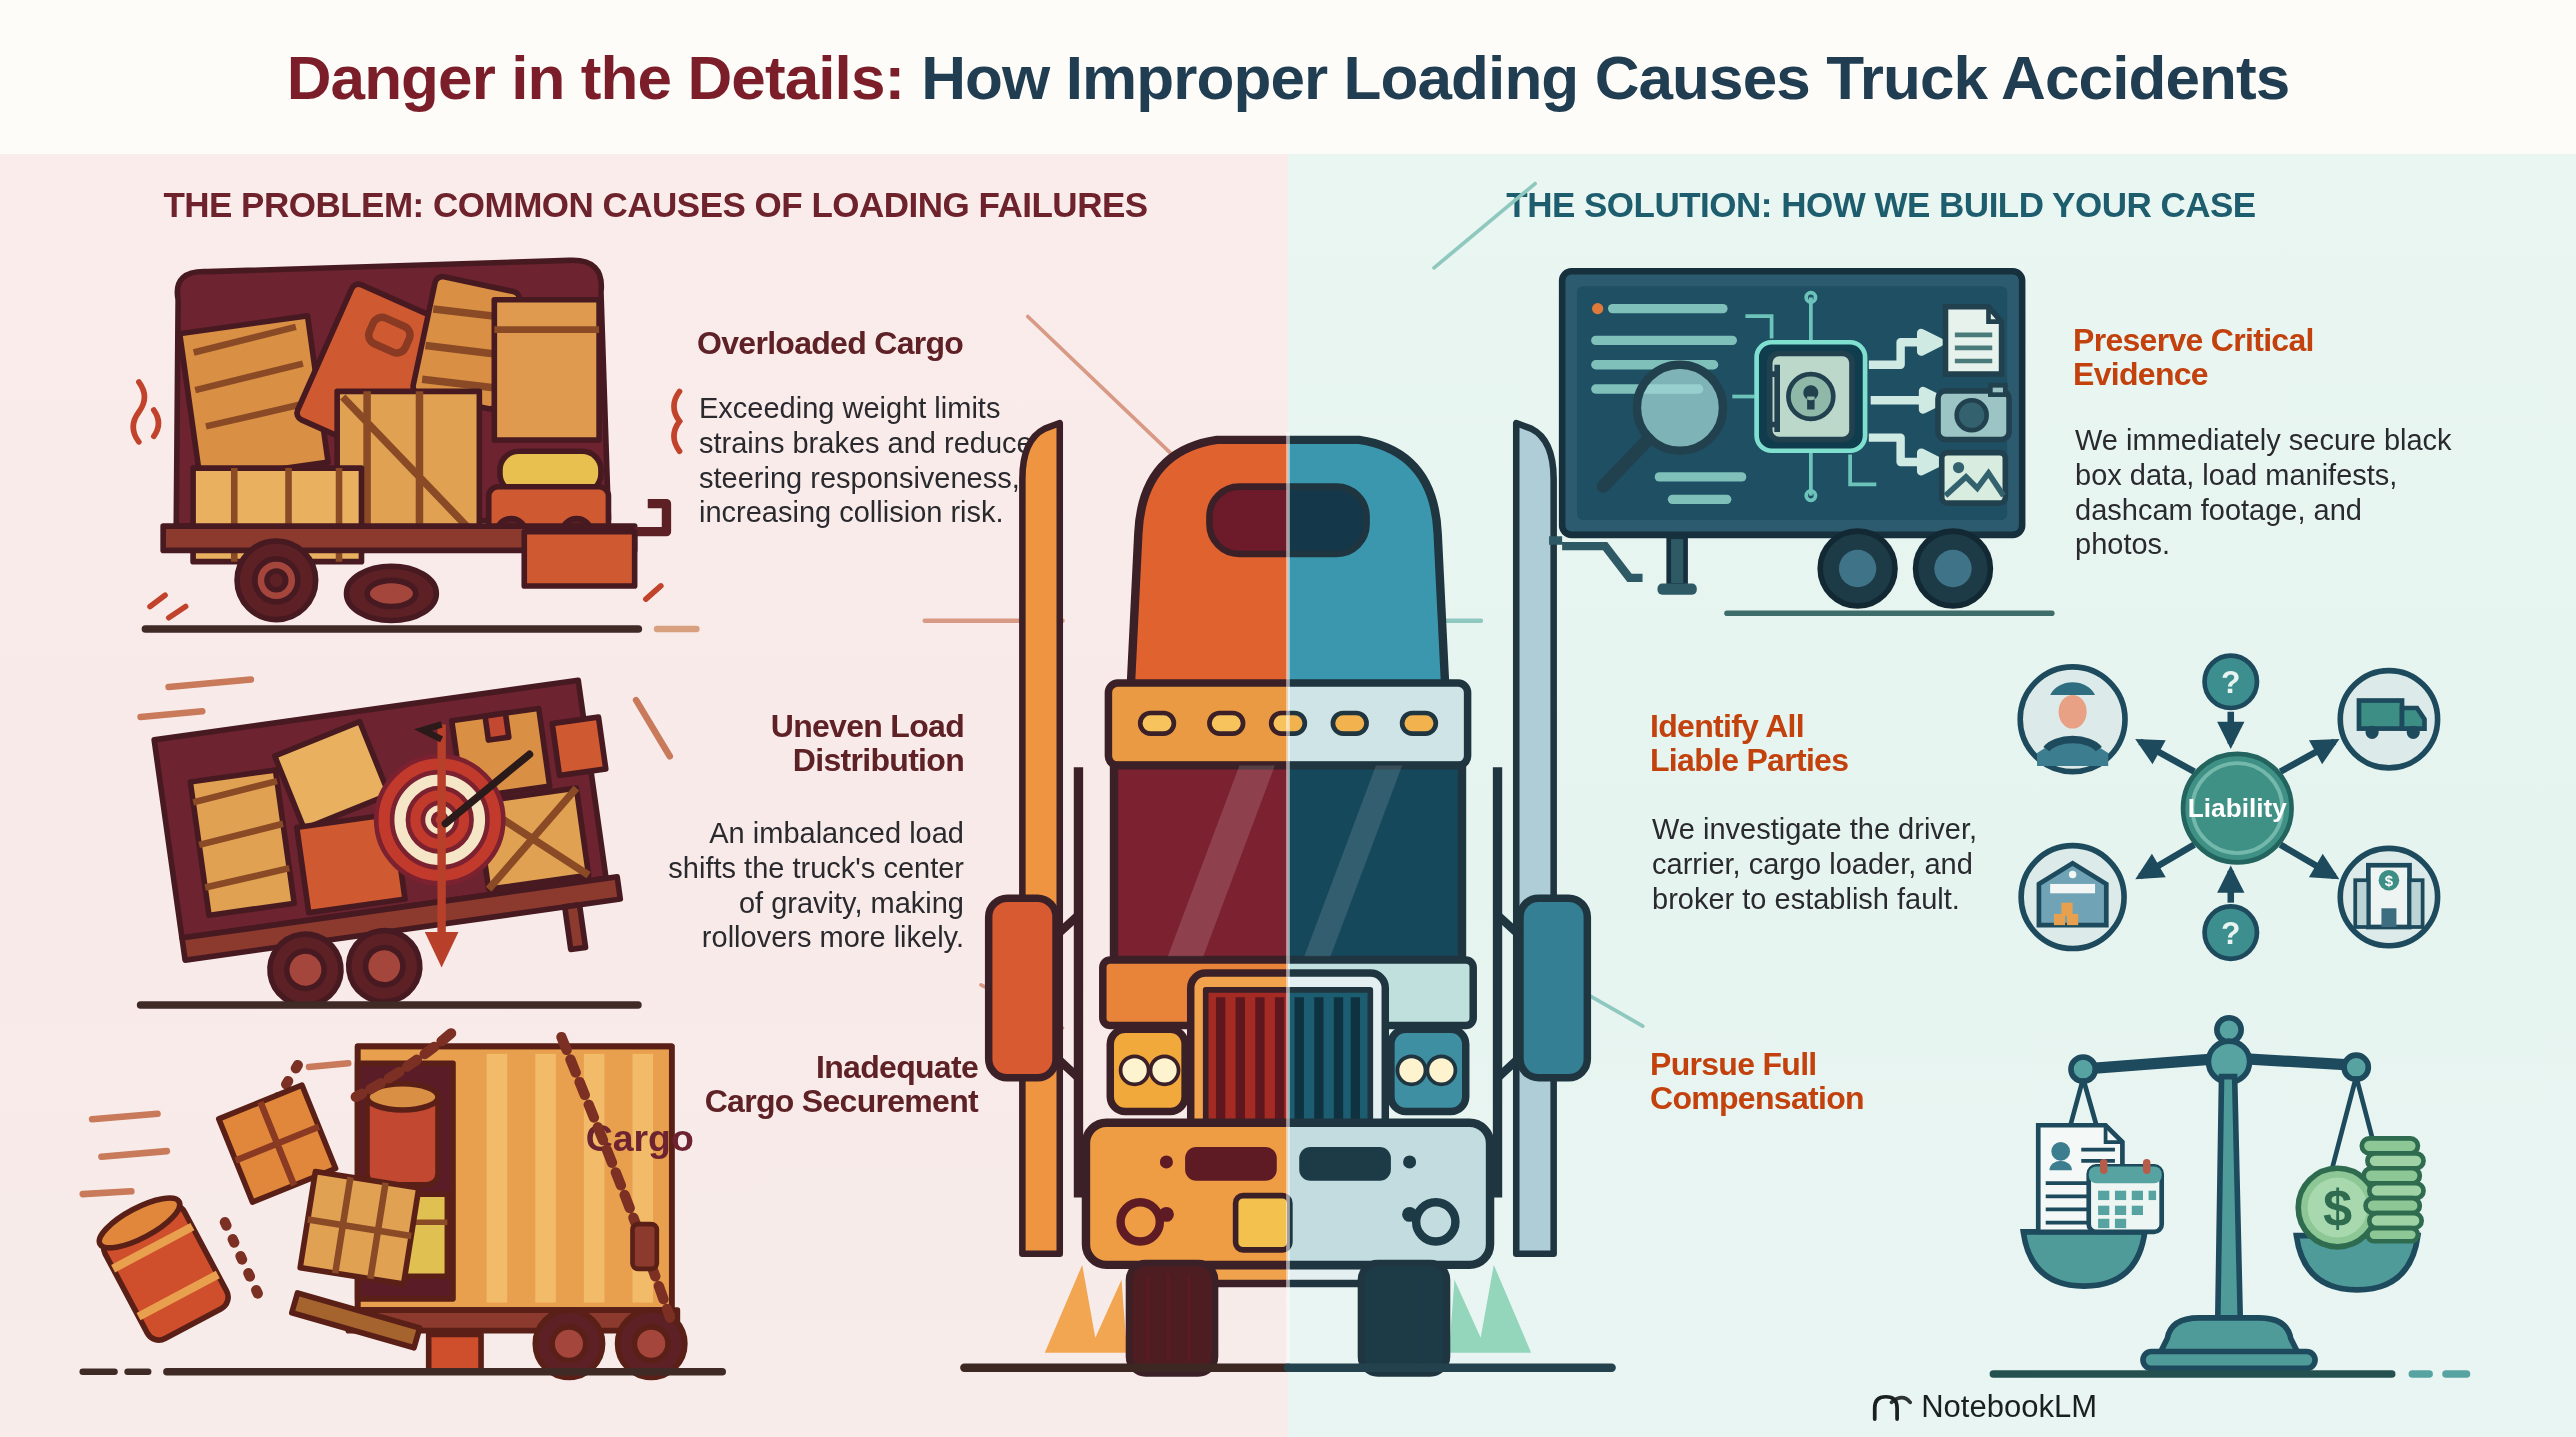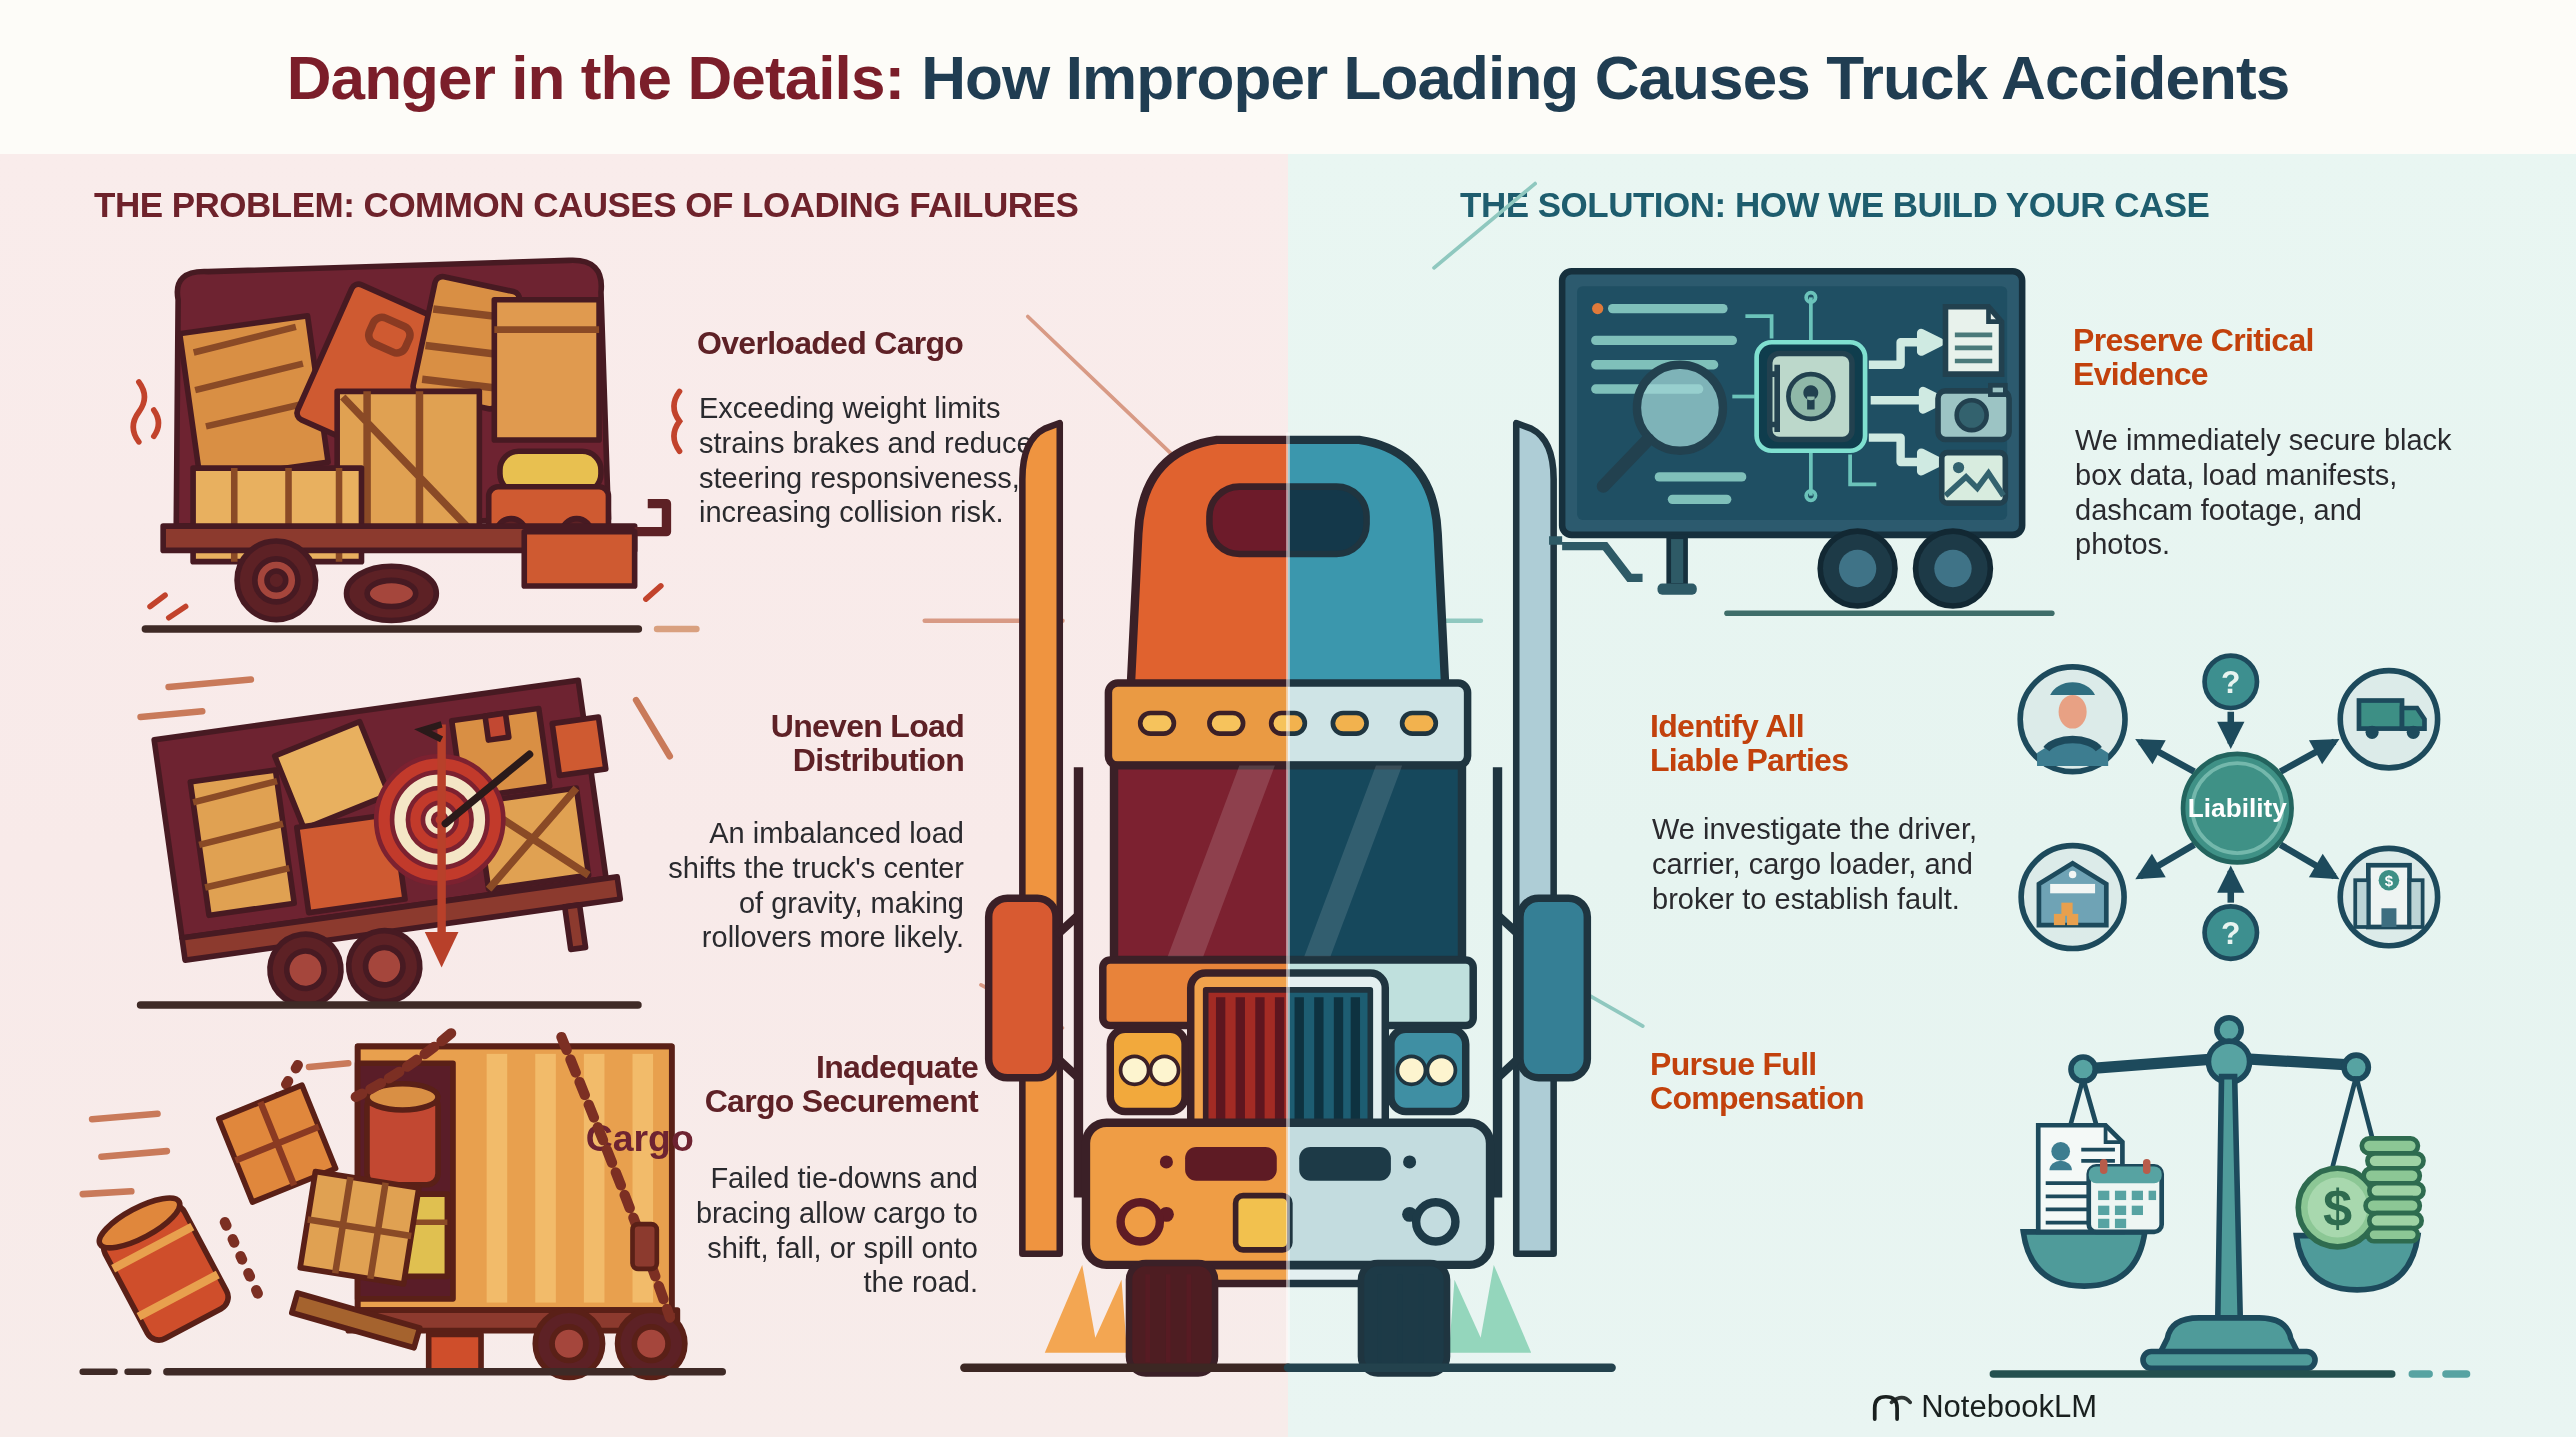--- a/index.html
+++ b/index.html
@@ -5,21 +5,21 @@
   html,body{margin:0;padding:0;}
   body{width:2576px;height:1438px;overflow:hidden;font-family:"Liberation Sans",sans-serif;background:#fcfbf7;}
   .stage{position:relative;width:2136px;height:1438px;}
   .panel{position:absolute;top:154px;bottom:0;}
   .panel.left{left:0;width:1288px;background:linear-gradient(180deg,#f9eceb 0%,#f8eae9 55%,#f7ecea 100%);}
   .panel.right{left:1288px;width:1288px;background:linear-gradient(180deg,#e9f6f2 0%,#e6f4f0 55%,#e9f5f2 100%);}
   .header-band{position:absolute;left:0;top:0;width:2576px;height:154px;background:#fdfcf8;display:flex;align-items:center;justify-content:center;}
   .main-title{font-size:62px;font-weight:700;letter-spacing:-0.9px;white-space:nowrap;}
   .main-title .t1{color:#7b1e2a;}
   .main-title .t2{color:#203d52;margin-left:17px;}
-  .section-header{position:absolute;font-size:35px;font-weight:700;letter-spacing:-0.5px;}
+  .section-header{position:absolute;font-size:35px;font-weight:700;letter-spacing:-0.5px;text-align:center;}
   .section-header.problem{left:94px;top:185px;width:1123px;color:#6e222b;}
   .section-header.solution{left:1460px;top:185px;width:842px;color:#1e5d6e;}
   .item-heading{position:absolute;font-size:32px;font-weight:700;line-height:1.07;letter-spacing:-0.7px;white-space:pre-line;}
   .item-heading.maroon{color:#5e2126;}
   .item-heading.navy{color:#c2410c;}
   .item-body{position:absolute;font-size:29px;line-height:1.2;color:#2a2a2e;}
   .ra{text-align:right;}
   .illus{position:absolute;}
   .callouts{position:absolute;left:0;top:0;pointer-events:none;}
   .watermark{position:absolute;right:39px;bottom:13px;display:flex;align-items:center;gap:9.4px;color:#19201f;}
@@ -46,21 +46,20 @@
 
   <div class="item-heading maroon" style="left:697px;top:326px;width:393px;">Overloaded Cargo</div>
   <div class="item-body" style="left:699px;top:391px;width:360px;">Exceeding weight limits strains brakes and reduces steering responsiveness, increasing collision risk.</div>
 
   <div class="item-heading maroon ra" style="left:646px;top:709px;width:318px;">Uneven Load
 Distribution</div>
   <div class="item-body ra" style="left:641px;top:816px;width:323px;">An imbalanced load shifts the truck's center of gravity, making rollovers more likely.</div>
 
   <div class="item-heading maroon ra" style="left:604px;top:1050px;width:374px;">Inadequate
 Cargo Securement</div>
-  <div class="item-body ra" style="left:693px;top:1161px;width:285px;">Failed tie-downs and bracing allow cargo to shift, fall, or spill onto the road.</div>
 
   <div class="item-heading navy" style="left:2073px;top:323px;width:403px;">Preserve Critical
 Evidence</div>
   <div class="item-body" style="left:2075px;top:423px;width:384px;">We immediately secure black box data, load manifests, dashcam footage, and photos.</div>
 
   <div class="item-heading navy" style="left:1650px;top:709px;width:337px;">Identify All
 Liable Parties</div>
   <div class="item-body" style="left:1652px;top:812px;width:360px;">We investigate the driver, carrier, cargo loader, and broker to establish fault.</div>
 
   <div class="item-heading navy" style="left:1650px;top:1047px;width:374px;">Pursue Full

